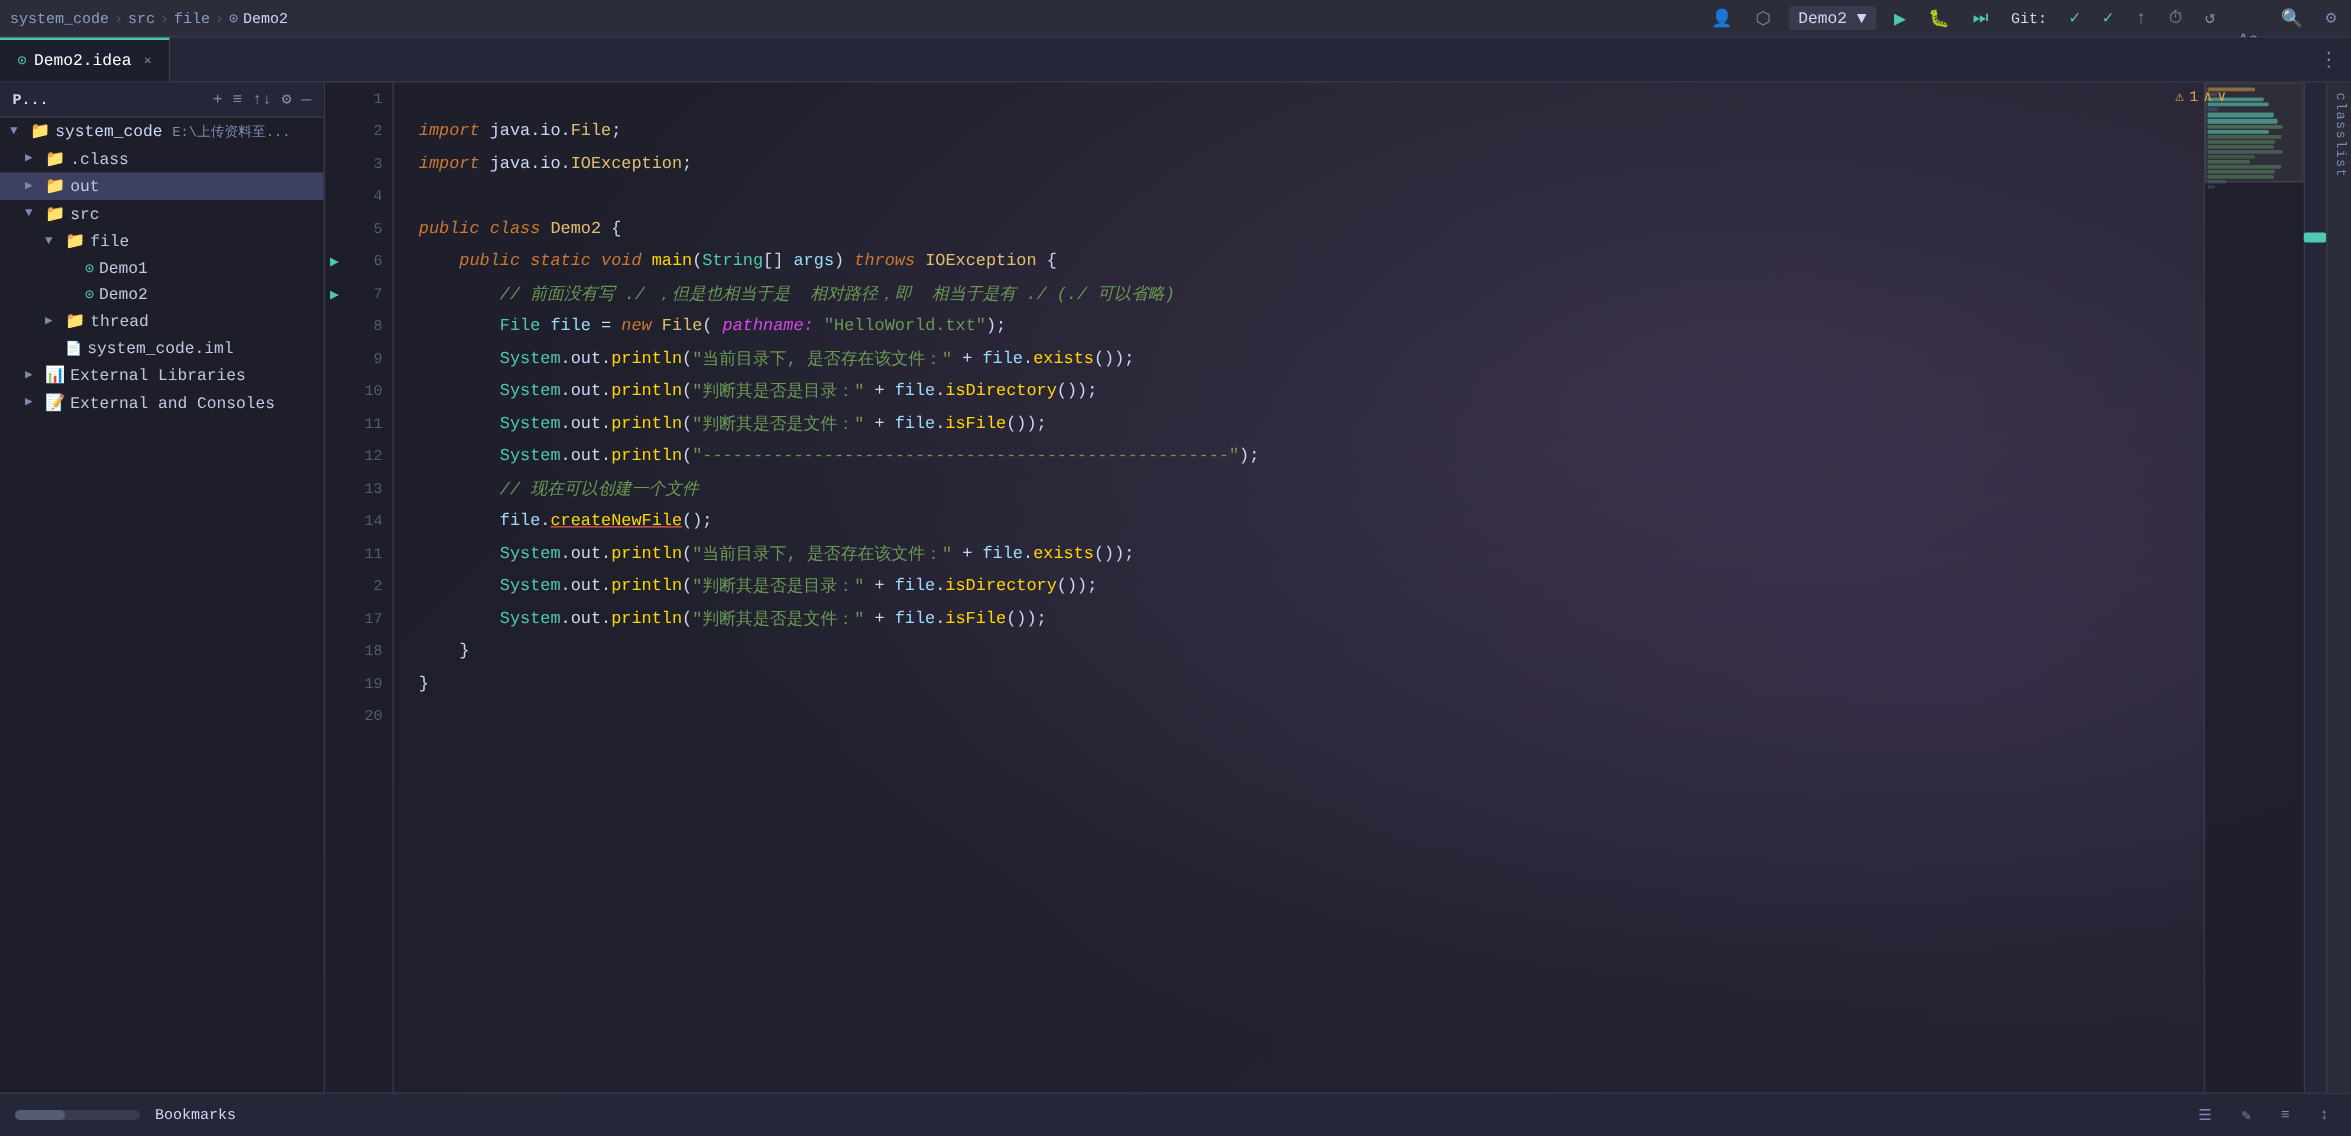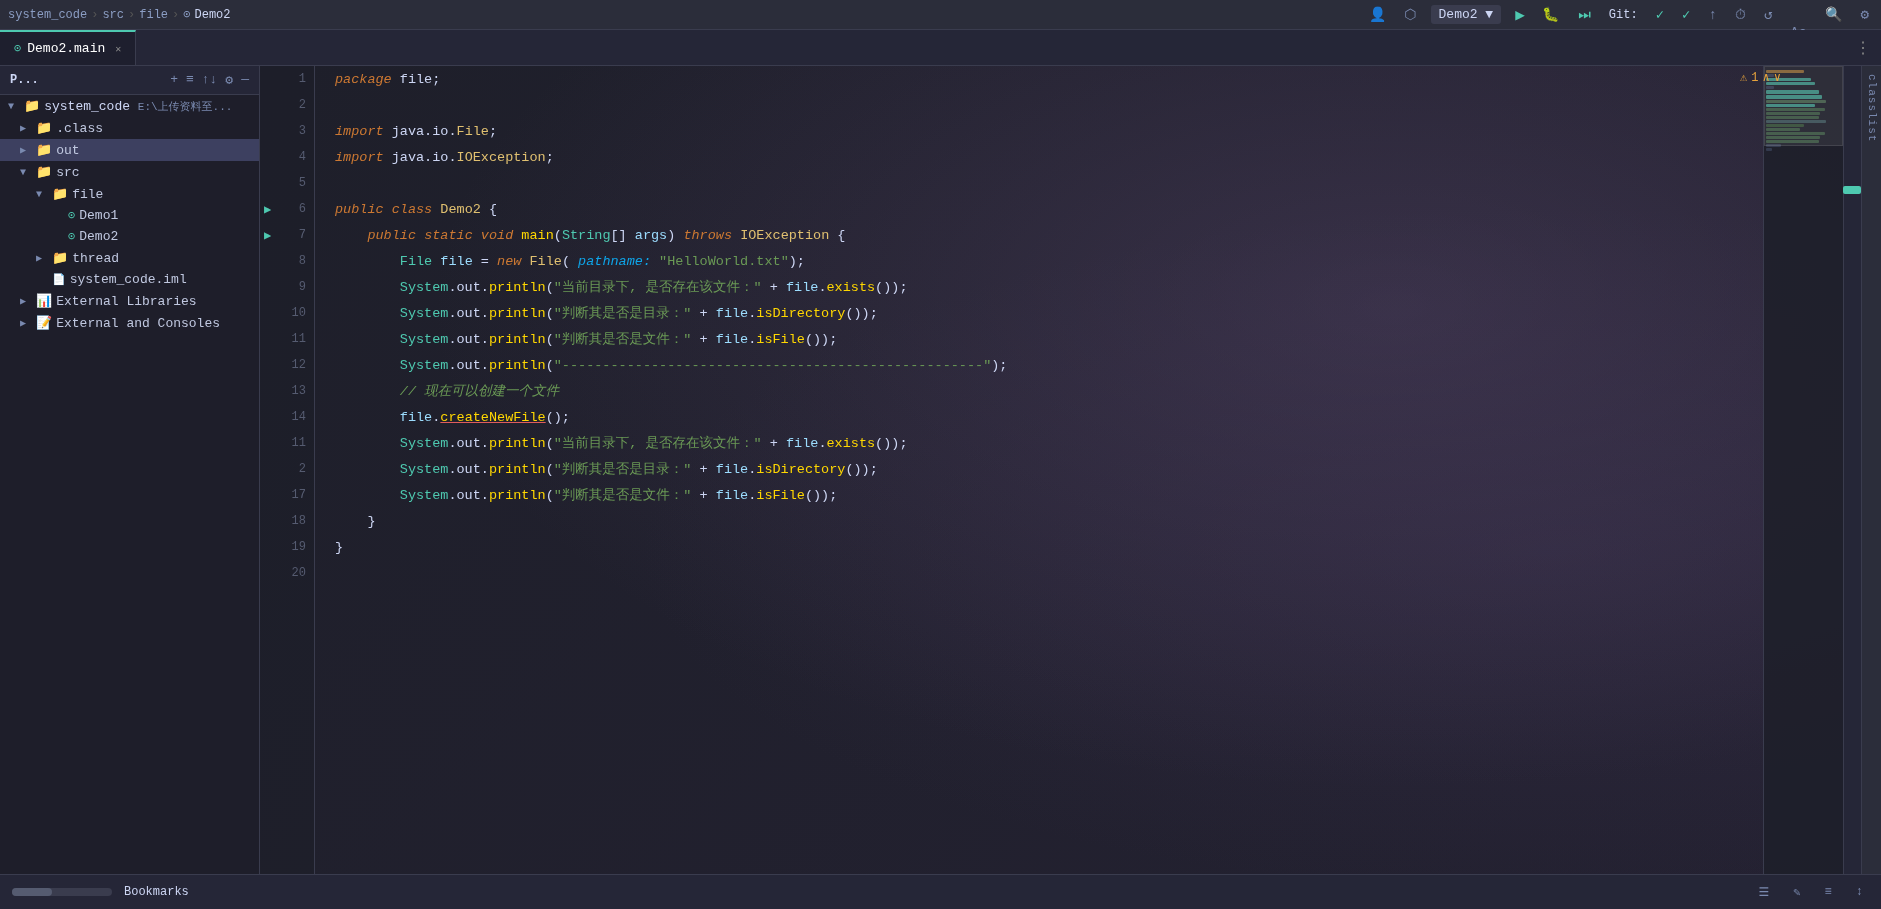--- a/index.html
+++ b/index.html
@@ -194,21 +194,21 @@
 
     
     .kw { color: #cc7832; font-style: italic; }
     .cls { color: #e0c070; }
     .fn { color: #ffd700; }
     .str { color: #6a9955; }
     .cmt { color: #6a9955; font-style: italic; }
     .var { color: #9cdcfe; }
     .plain { color: #cdd6f4; }
     .type { color: #4ec9b0; }
-    .annot { color: #0ea5e9; font-style: italic; }
+    .annot { color: #d946ef; font-style: italic; }
 
     
     .right-panel {
       width: 18px;
       background: #252637;
       border-left: 1px solid #3a3c4e;
       position: relative;
       z-index: 2;
       display: flex;
       flex-direction: column;
@@ -346,21 +346,21 @@
     <span class="toolbar-icon" style="color:#7a8ab0;">↺</span>
     <span class="toolbar-icon" style="color:#7a8ab0;margin-top:37px;">Aa</span>
     <span class="toolbar-icon">🔍</span>
     <span class="toolbar-icon">⚙</span>
   </div>
 </div>
 
 <div class="tab-bar">
   <div class="tab active">
     <span class="tab-icon">⊙</span>
-    <span>Demo2.main</span>
+    <span>Demo2.idea</span>
     <span class="tab-close">✕</span>
   </div>
   <div class="tab-more">⋮</div>
 </div>
 
 <div class="main-layout">
 
   <div class="sidebar">
     <div class="sidebar-header">
       <span style="font-size:12px;font-weight:bold;color:#cdd6f4;">P...</span>
@@ -510,23 +510,20 @@
       <div class="line-number">
           <span>19</span>
         </div>
       <div class="line-number">
           <span>20</span>
         </div>
     </div>
 
     <div class="code-content">
 
-      <div class="code-line">
-        <span class="kw">package</span><span class="plain"> file;</span>
-      </div>
 
       <div class="code-line">&nbsp;</div>
 
       <div class="code-line">
         <span class="kw">import</span><span class="plain"> java.io.</span><span class="cls">File</span><span class="plain">;</span>
       </div>
 
       <div class="code-line">
         <span class="kw">import</span><span class="plain"> java.io.</span><span class="cls">IOException</span><span class="plain">;</span>
       </div>
@@ -534,20 +531,23 @@
       <div class="code-line">&nbsp;</div>
 
       <div class="code-line">
         <span class="kw">public</span><span class="plain"> </span><span class="kw">class</span><span class="plain"> </span><span class="cls">Demo2</span><span class="plain"> {</span>
       </div>
 
       <div class="code-line">
         <span class="plain">    </span><span class="kw">public</span><span class="plain"> </span><span class="kw">static</span><span class="plain"> </span><span class="kw">void</span><span class="plain"> </span><span class="fn">main</span><span class="plain">(</span><span class="type">String</span><span class="plain">[] </span><span class="var">args</span><span class="plain">) </span><span class="kw">throws</span><span class="plain"> </span><span class="cls">IOException</span><span class="plain"> {</span>
       </div>
 
+      <div class="code-line">
+        <span class="cmt">        // 前面没有写 ./ ，但是也相当于是  相对路径，即  相当于是有 ./ (./ 可以省略)</span>
+      </div>
 
       <div class="code-line">
         <span class="type">        File</span><span class="plain"> </span><span class="var">file</span><span class="plain"> = </span><span class="kw">new</span><span class="plain"> </span><span class="cls">File</span><span class="plain">( </span><span class="annot">pathname:</span><span class="plain"> </span><span class="str">"HelloWorld.txt"</span><span class="plain">);</span>
       </div>
 
       <div class="code-line">
         <span class="type">        System</span><span class="plain">.out.</span><span class="fn">println</span><span class="plain">(</span><span class="str">"当前目录下, 是否存在该文件："</span><span class="plain"> + </span><span class="var">file</span><span class="plain">.</span><span class="fn">exists</span><span class="plain">());</span>
       </div>
 
       <div class="code-line">

